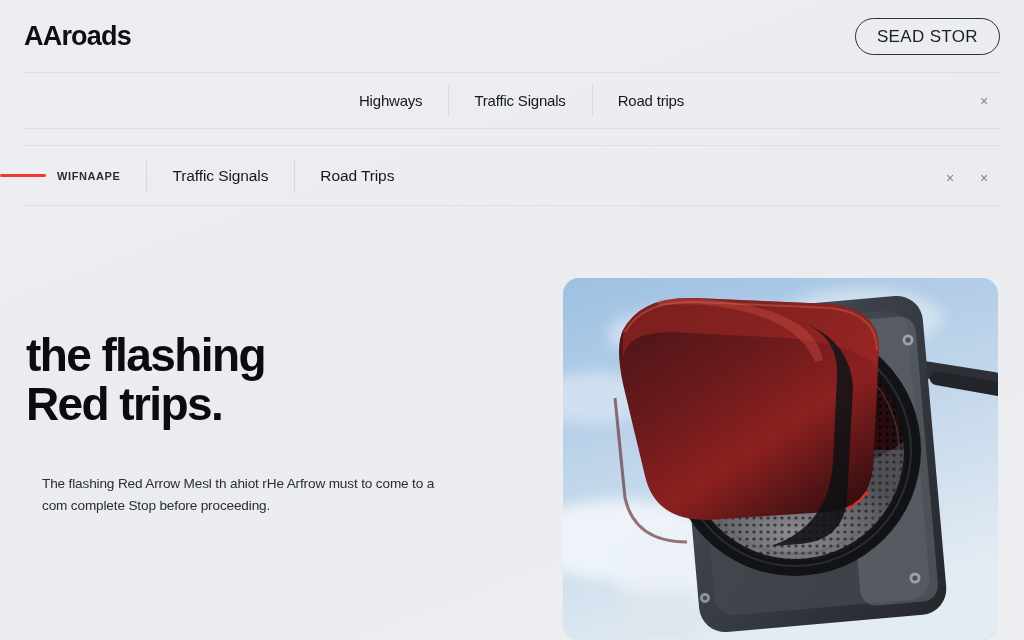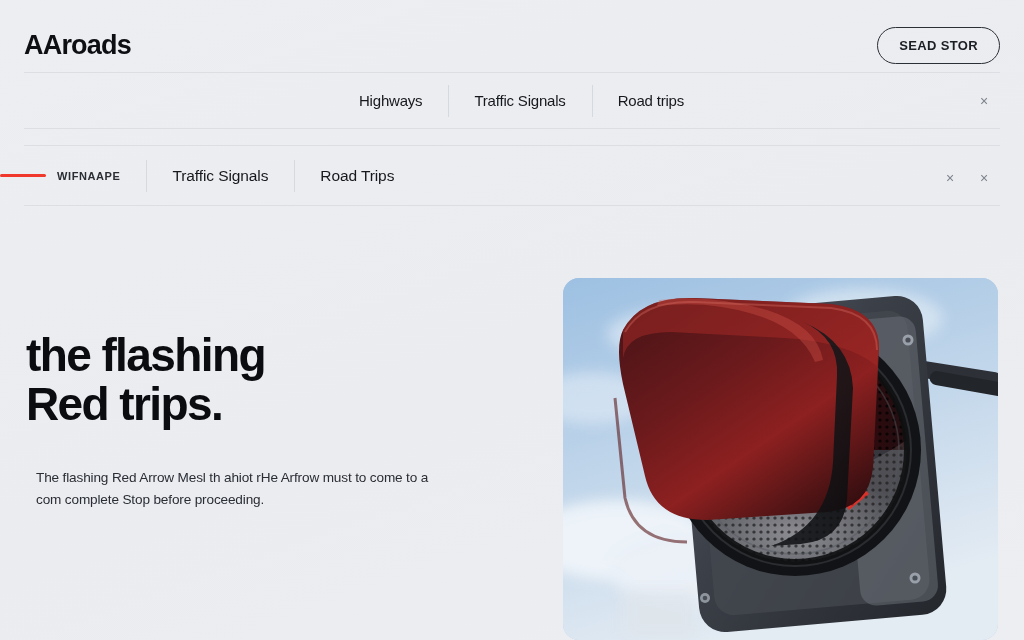--- a/index.html
+++ b/index.html
@@ -17,21 +17,21 @@
   }
   .page {
     position: absolute;
     inset: 0;
     background: linear-gradient(160deg, #eceef2 0%, #eaecf0 55%, #edeef2 100%);
   }
 
   
   .header {
     position: absolute;
-    top: 13px; left: 0; right: 0;
+    top: 4px; left: 0; right: 0;
     height: 72px;
   }
   .brand {
     position: absolute;
     left: 24px;
     top: 19px;
     font-size: 27px;
     font-weight: 700;
     letter-spacing: -0.8px;
     color: #0d0f12;
@@ -41,22 +41,22 @@
     position: absolute;
     right: 24px;
     top: 14px;
     height: 37px;
     padding: 0 21px;
     border-radius: 20px;
     border: 1.4px solid #2b2f36;
     background: transparent;
     color: #1b1e24;
     font-family: "Liberation Sans", sans-serif;
-    font-size: 13px;
-    font-weight: 700;
+    font-size: 17px;
+    font-weight: 400;
     letter-spacing: 0.35px;
     display: flex;
     align-items: center;
     justify-content: center;
     cursor: pointer;
   }
 
   .rule {
     position: absolute;
     left: 24px;
@@ -163,21 +163,21 @@
   }
   .headline {
     margin: 0;
     font-size: 46px;
     line-height: 49px;
     font-weight: 700;
     letter-spacing: -1.6px;
     color: #0a0c0f;
   }
   .subcopy {
-    margin: 10px;
+    margin: 16px;
     padding-top: 28px;
     font-size: 13.6px;
     line-height: 22px;
     letter-spacing: -0.15px;
     color: #2a2d34;
     width: 420px;
   }
 
   
   .hero-image {

